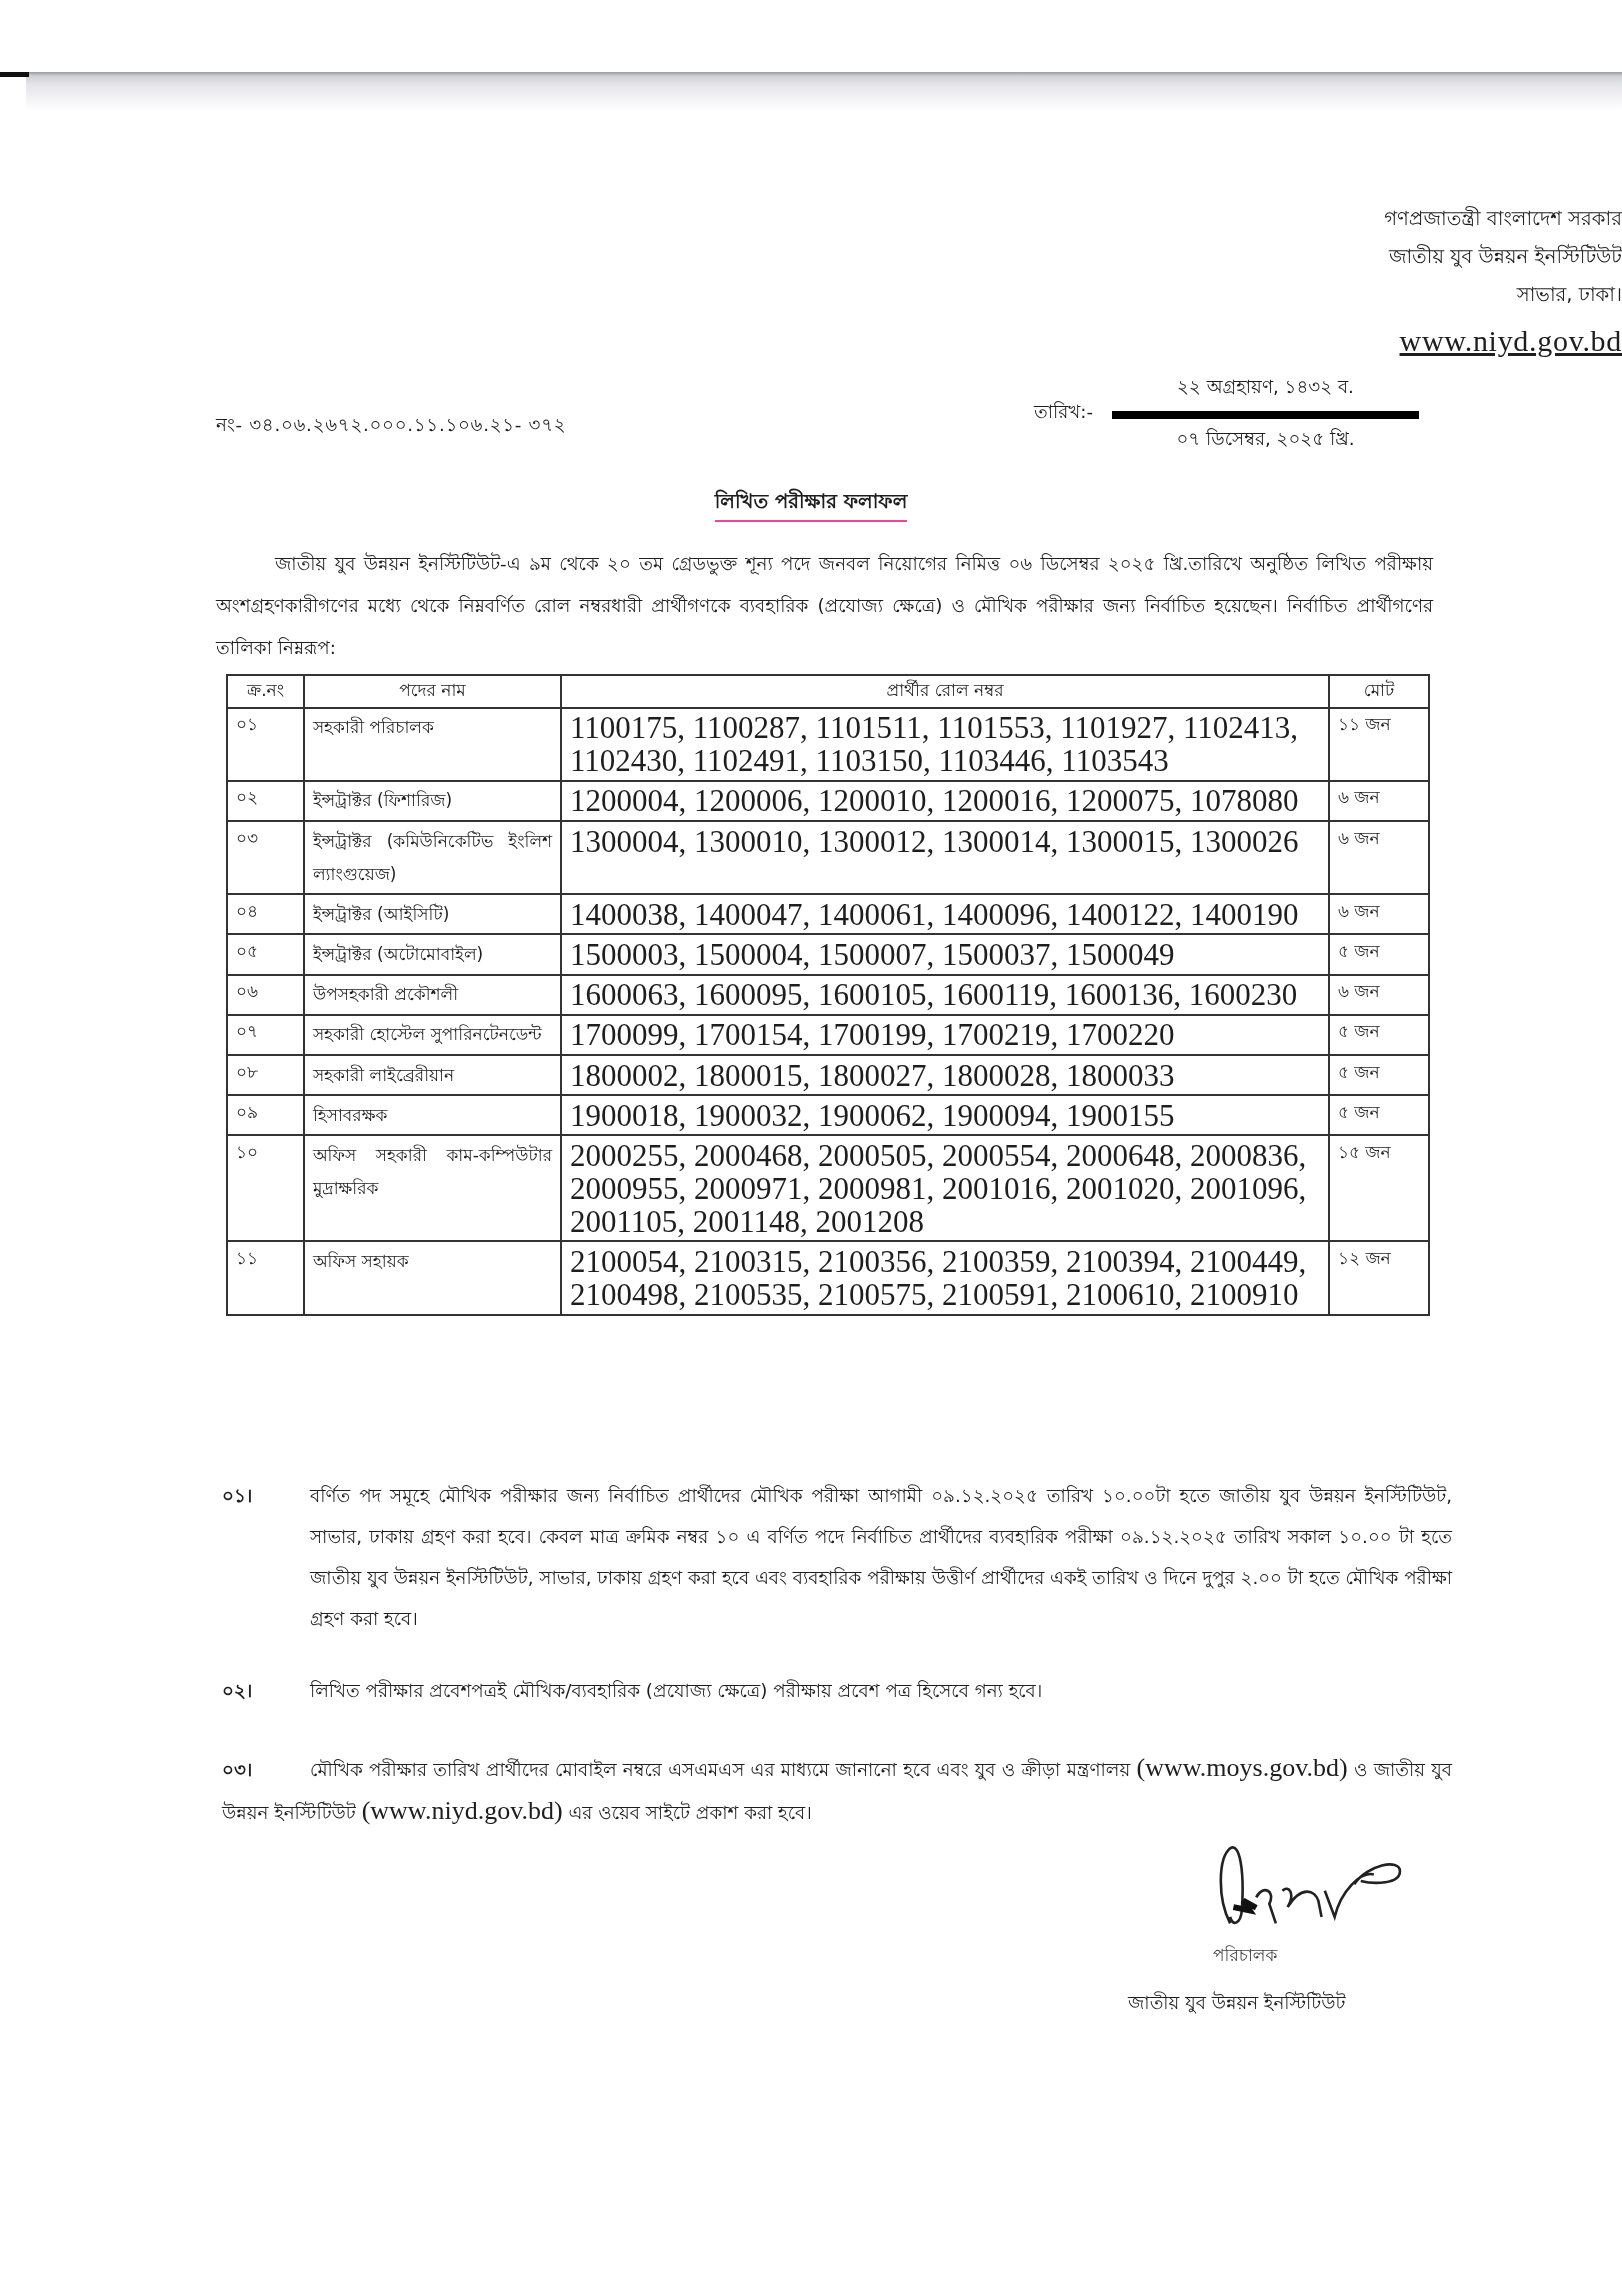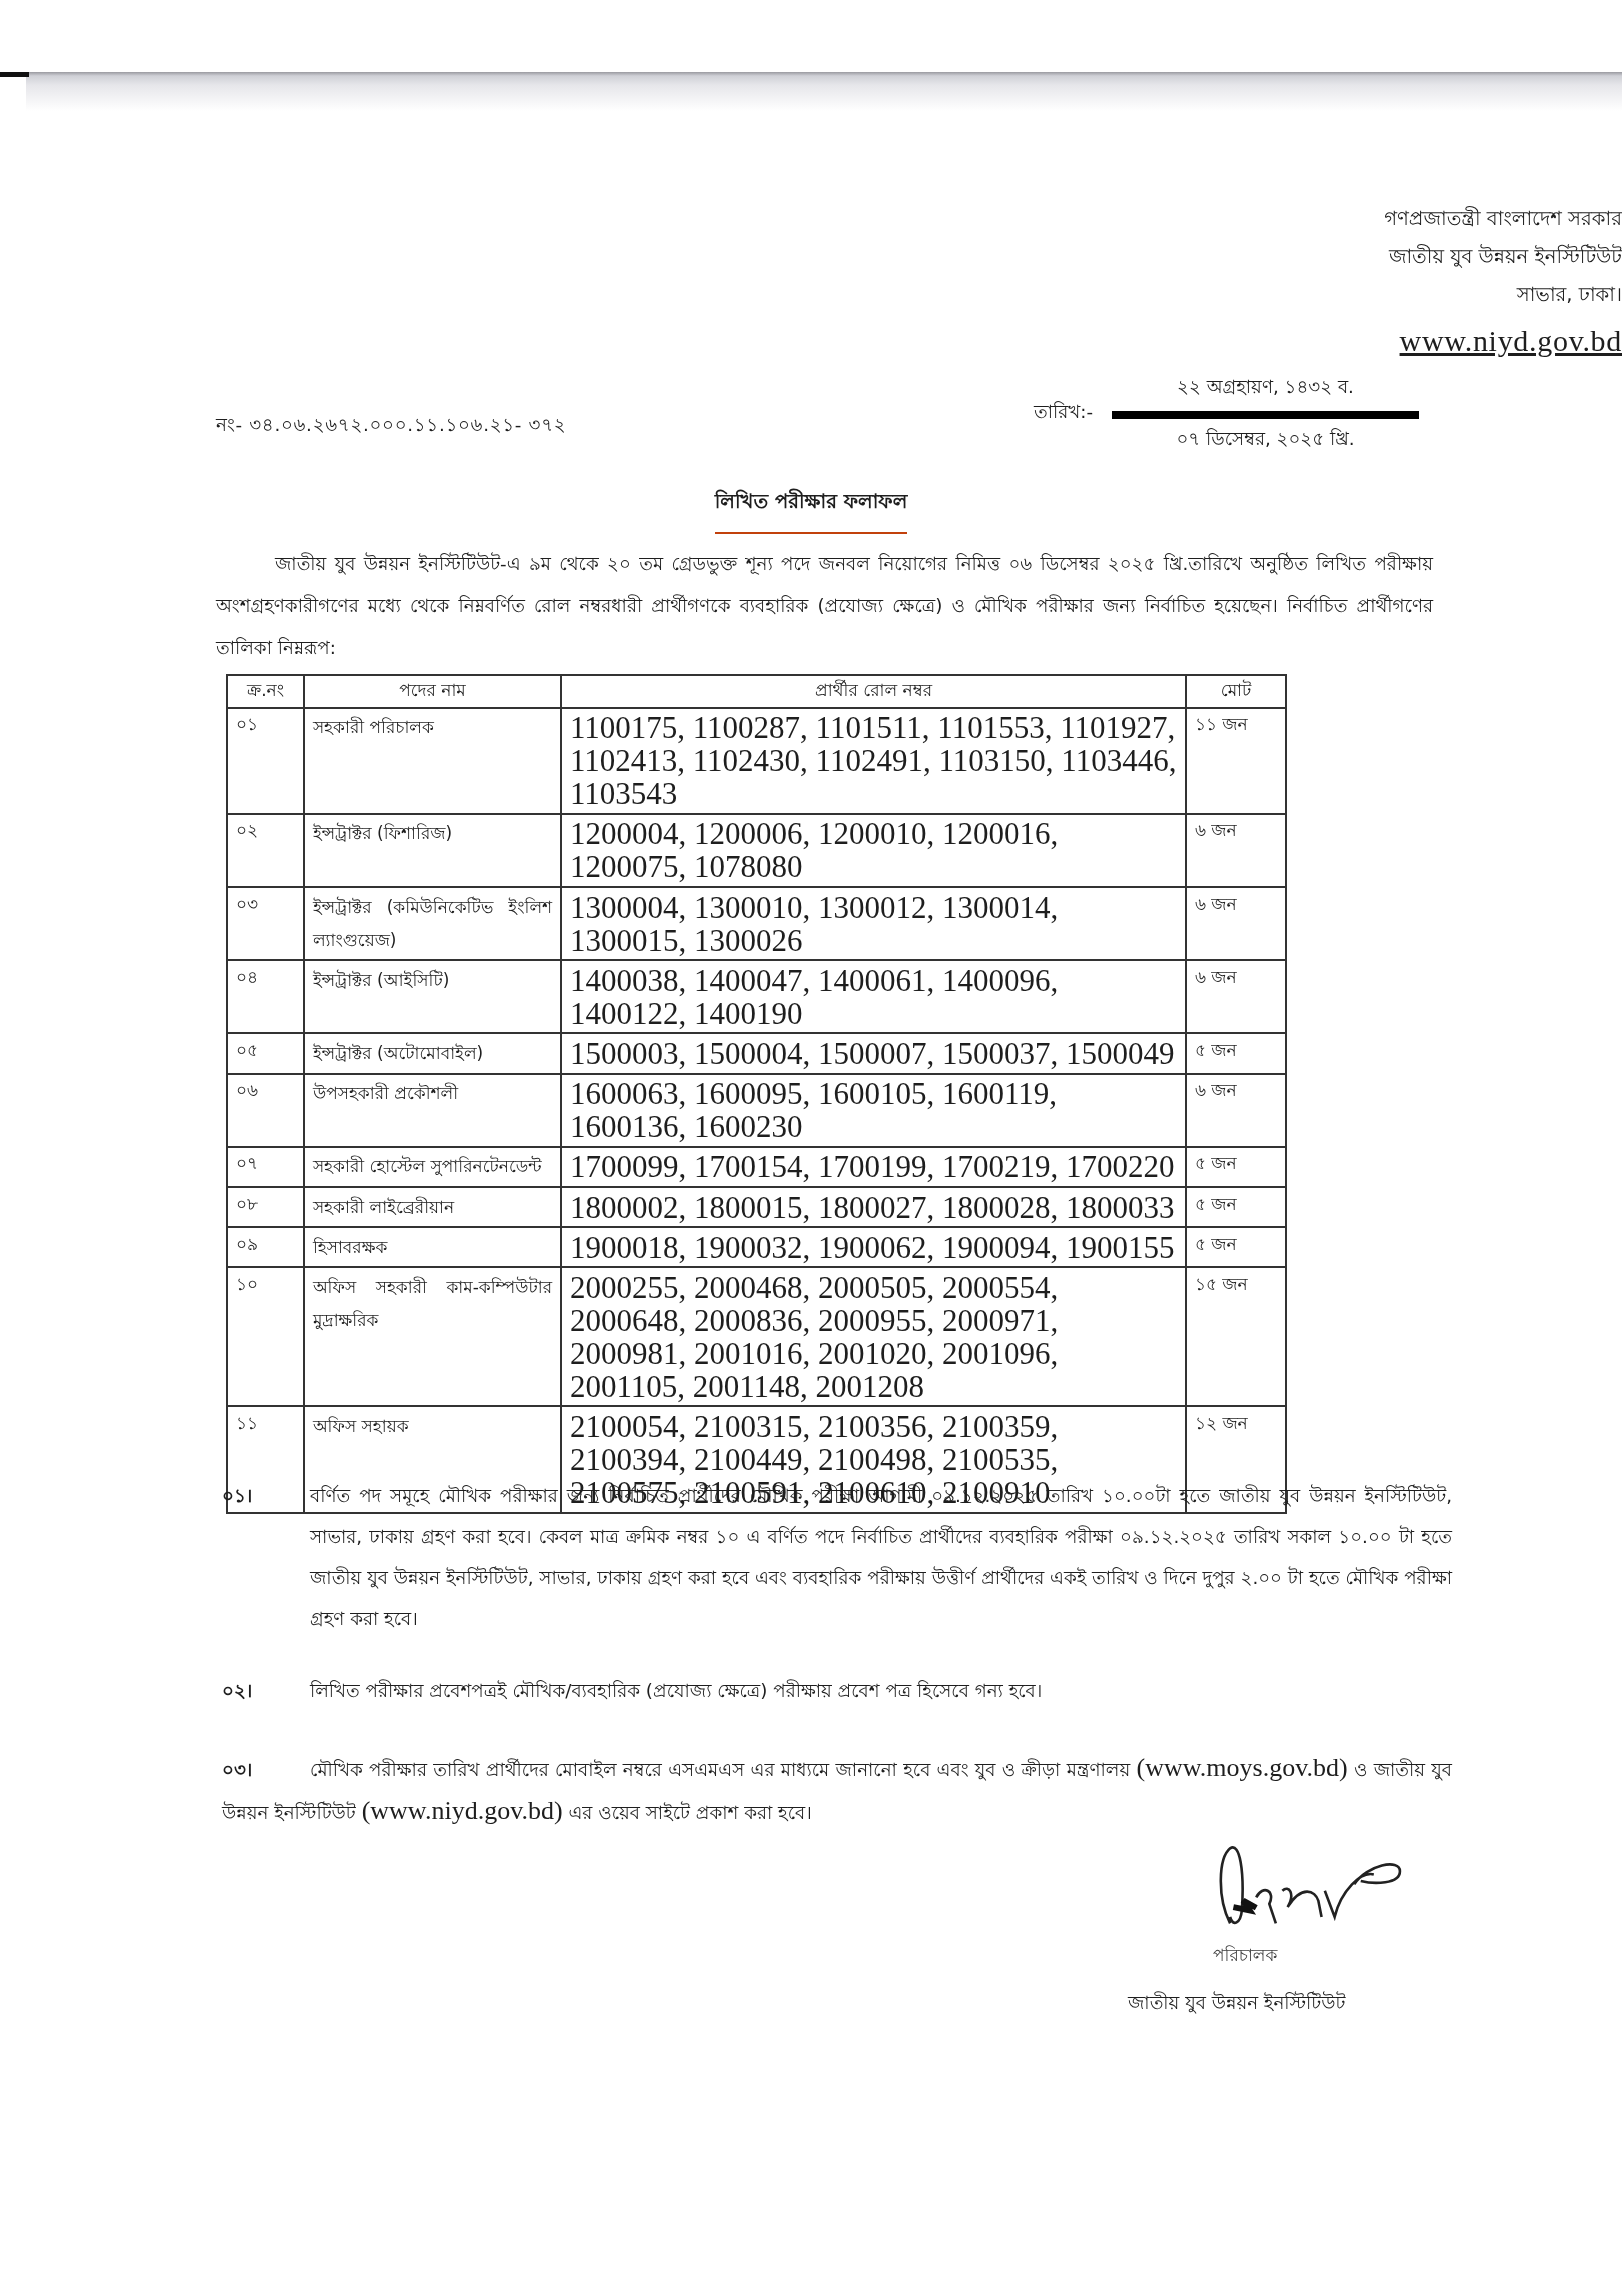--- a/index.html
+++ b/index.html
@@ -16,26 +16,26 @@
   .header { position: absolute; left: 0; width: 1622px; top: 200px; text-align: right; font-size: 19.6px; line-height: 38px; }
   .website { font-family: "Liberation Serif", serif; font-size: 30px; text-decoration: underline; margin-top: 6.5px; line-height: 39px; letter-spacing: 0.7px; }
 
   .memo-no { position: absolute; left: 216px; top: 411px; font-size: 18.3px; letter-spacing: 0.7px; }
   .date-label { position: absolute; left: 1034px; top: 398px; font-size: 18.3px; }
   .date-block { position: absolute; left: 1112px; top: 373px; width: 307px; text-align: center; font-size: 18.3px; }
   .date-line1 { padding-bottom: 6.5px; border-bottom: 8px solid #000000; width: 307px; }
   .date-line2 { padding-top: 6.5px; }
 
   .title { position: absolute; left: 0; width: 1622px; top: 487px; text-align: center; font-size: 19.6px; font-weight: bold; }
-  .title span { border-bottom: 2px solid #c2410c; padding-bottom: 19px; }
+  .title span { border-bottom: 2px solid #ec4899; padding-bottom: 7px; }
 
   .intro { position: absolute; left: 216px; top: 543px; width: 1217px; font-size: 18.3px; line-height: 42px; text-align: justify; text-indent: 59px; }
 
   table.results {
-    position: absolute; left: 226px; top: 674px; width: 1061px;
+    position: absolute; left: 226px; top: 674px; width: 1204px;
     border-collapse: collapse; font-size: 17px;
   }
   table.results th, table.results td { border: 2px solid #333; vertical-align: top; padding: 2.6px 7.9px; }
   table.results th { font-weight: normal; text-align: center; height: 27.5px; padding: 1.3px 6.5px; }
   .col-sl { width: 62px; }
   .col-post { width: 242px; }
   .col-total { width: 85px; }
   td.sl { text-align: left; padding-top: 17px; }
   td.post { text-align: justify; line-height: 33px; padding-top: 3.9px; }
   td.rolls { font-family: "Liberation Serif", serif; font-size: 31px; line-height: 33px; padding: 1.3px 11.8px; }

